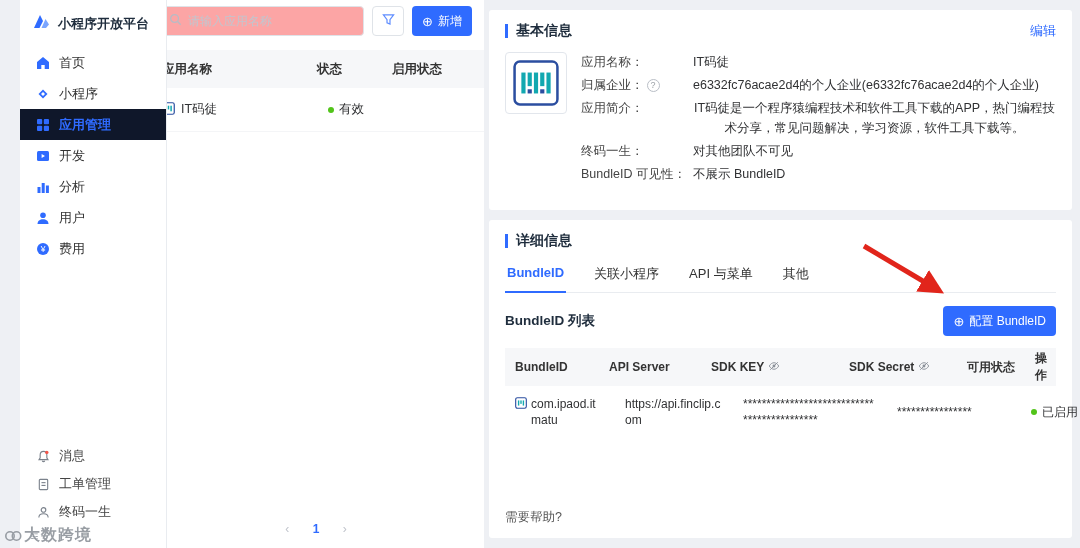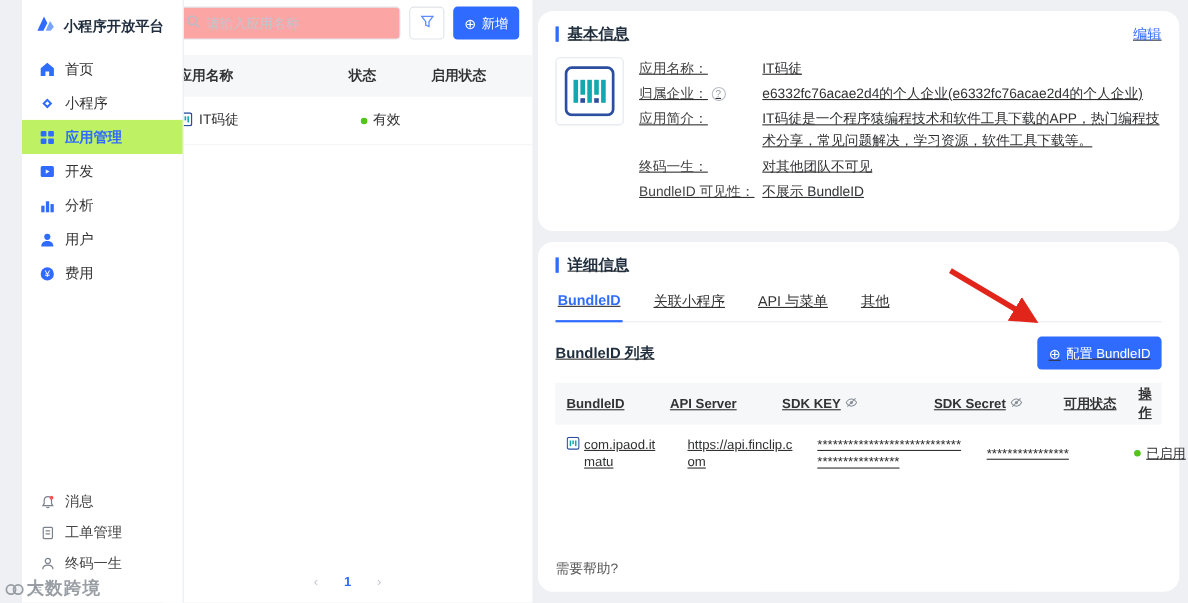--- a/index.html
+++ b/index.html
@@ -10,21 +10,21 @@
     font-size:13px;
   }
   .screen { position:relative; width:1080px; height:548px; }
 
   
   .sidebar { position:absolute; left:0; top:0; bottom:0; width:147px; background:#fff; border-right:1px solid #e9ecf0; z-index:2;margin-left:20px; }
   .logo-row { display:flex; align-items:center; gap:6px; padding:12px 10px 12px 12px; }
   .logo-text { font-size:13px; font-weight:bold; color:#1f2d3d; white-space:nowrap; }
   .menu-item { display:flex; align-items:center; gap:9px; height:31px; padding:0 16px; font-size:13px; color:#333; cursor:pointer; }
   .menu-item .mi { width:14px; height:14px; display:inline-flex; align-items:center; justify-content:center; }
-  .menu-item.active { background:#bef264; color:#2f6bff; font-weight:bold; }
+  .menu-item.active { background:#0f172a; color:#2f6bff; font-weight:bold; }
   .menu-bottom { position:absolute; left:0; right:0; bottom:22px; }
   .menu-bottom .menu-item { color:#444; height:28px; }
   .collapse-icon { position:absolute; left:10px; bottom:4px; color:#9aa0a6; font-size:14px; }
   .watermark { position:absolute; left:4px; bottom:2px; display:flex; align-items:center; gap:2px; z-index:6;
     font-size:16px; font-weight:bold; color:#8e949b; letter-spacing:1px; opacity:.9;
     text-shadow:0 0 2px #fff, 0 0 1px #fff; }
 
   
   .list-panel { position:absolute; left:148px; top:0; bottom:0; width:336px; background:#fff; z-index:1; }
   .panel-header { padding:12px 14px 6px; font-size:14px; font-weight:bold; color:#1f2d3d; }
@@ -42,31 +42,31 @@
   .status-cell { display:flex; align-items:center; gap:5px; }
   .dot { width:6px; height:6px; border-radius:50%; background:#52c41a; display:inline-block; }
   .toggle { width:34px; height:18px; border-radius:9px; background:#2f6bff; position:relative; cursor:pointer; }
   .toggle::after { content:""; position:absolute; top:2px; right:2px; width:14px; height:14px; border-radius:50%; background:#fff; }
   .pagination { position:absolute; left:0; right:0; bottom:12px; text-align:center; font-size:12px; color:#c0c4cc; }
   .pagination .pg { display:inline-block; margin:0 10px; cursor:pointer; }
   .pagination .current { color:#2f6bff; font-weight:bold; }
 
   
   .detail-panel { position:absolute; left:489px; top:0; right:8px; bottom:0; }
-  .card { background:#fff; border-radius:14px;text-decoration:underline; }
+  .card { background:#fff; border-radius:3px; }
   .card-basic { margin-top:10px; padding:12px 16px; height:200px; }
   .card-detail { margin-top:10px; padding:12px 16px; height:318px; position:relative; }
   .sec-title-row { display:flex; align-items:center; justify-content:space-between; }
   .sec-title { display:flex; align-items:center; gap:8px; font-size:14px; font-weight:bold; color:#1f2d3d; }
   .blue-bar { width:3px; height:14px; background:#2f6bff; display:inline-block; }
   .edit-link { color:#2f6bff; font-size:13px; cursor:pointer; text-decoration:none; }
 
   .basic-body { display:flex; gap:14px; margin-top:12px; }
   .app-logo-box { width:62px; height:62px; border:1px solid #e2e6ec; border-radius:4px; display:flex; align-items:center; justify-content:center; flex:none; }
-  .fields { flex:1; font-size:12.5px; line-height:20px; }
+  .fields { flex:1; font-size:12.5px; line-height:20px;text-align:center; }
   .f-row { display:flex; gap:4px; margin-bottom:3px; align-items:flex-start; }
   .f-label { min-width:108px; color:#444; white-space:nowrap; display:flex; align-items:center; gap:3px; }
   .f-value { color:#303133; }
 
   .tabs { display:flex; gap:26px; margin-top:10px; border-bottom:1px solid #e9ecf0; font-size:13px; }
   .tab { padding:5px 2px 9px; color:#333; cursor:pointer; }
   .tab.active { color:#2f6bff; font-weight:bold; border-bottom:2px solid #2f6bff; margin-bottom:-1px; }
 
   .list-head-row { display:flex; align-items:center; justify-content:space-between; margin-top:13px; }
   .list-title { font-size:13.5px; font-weight:bold; color:#1f2d3d; }

